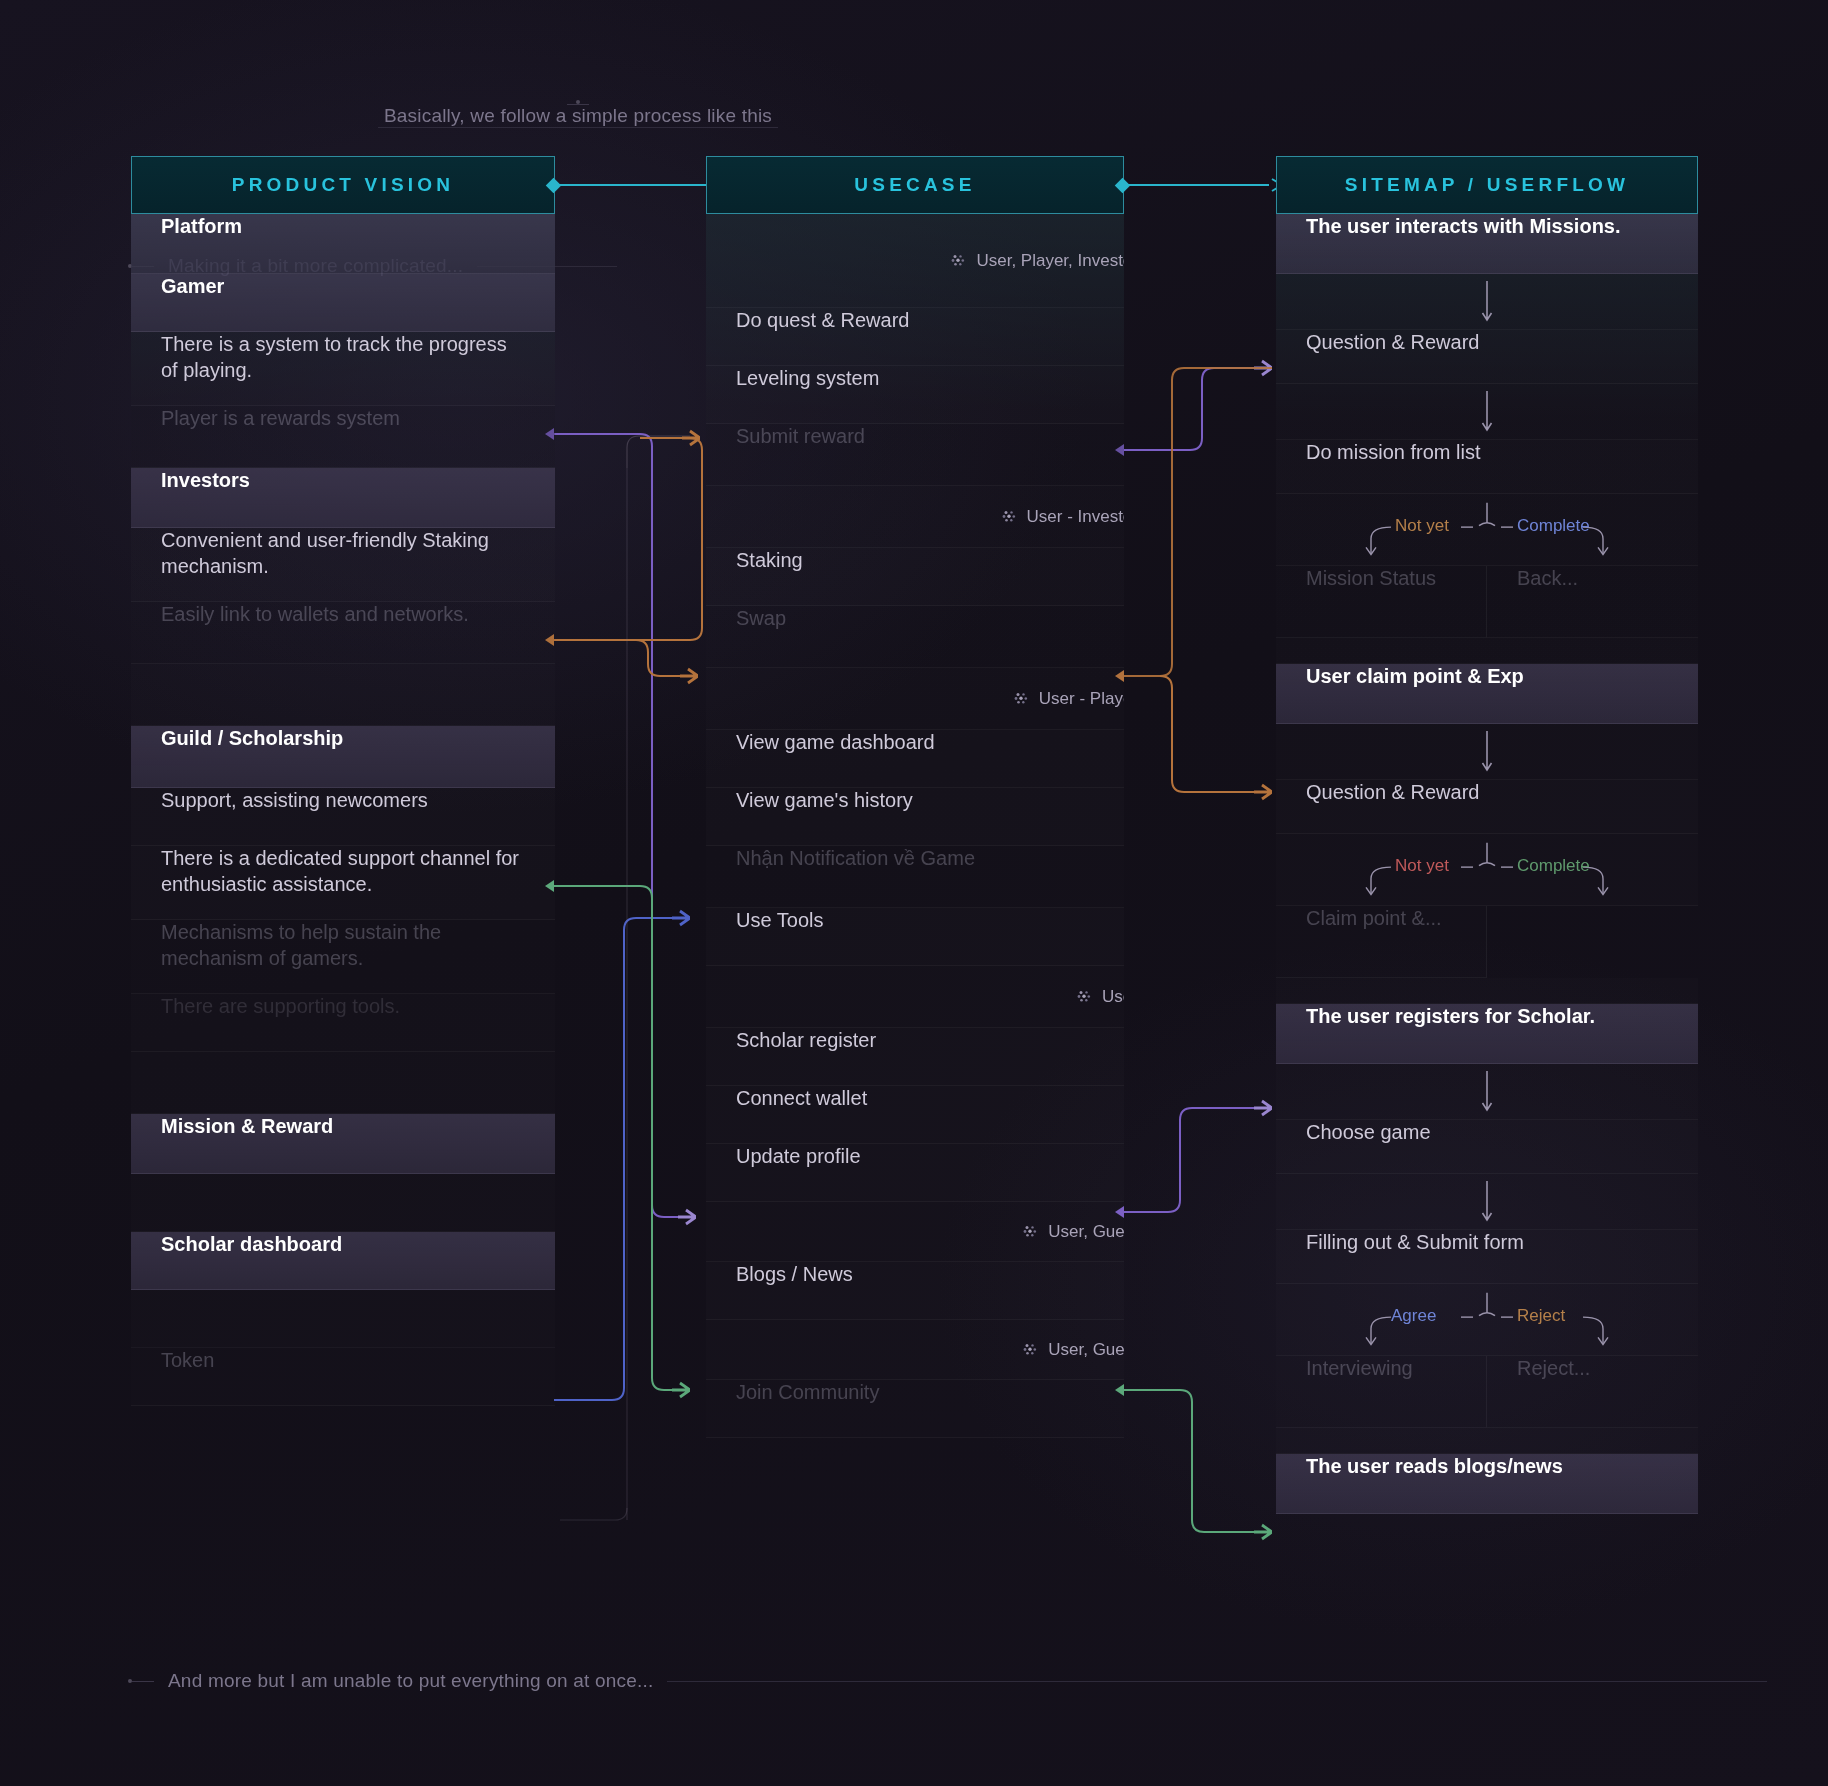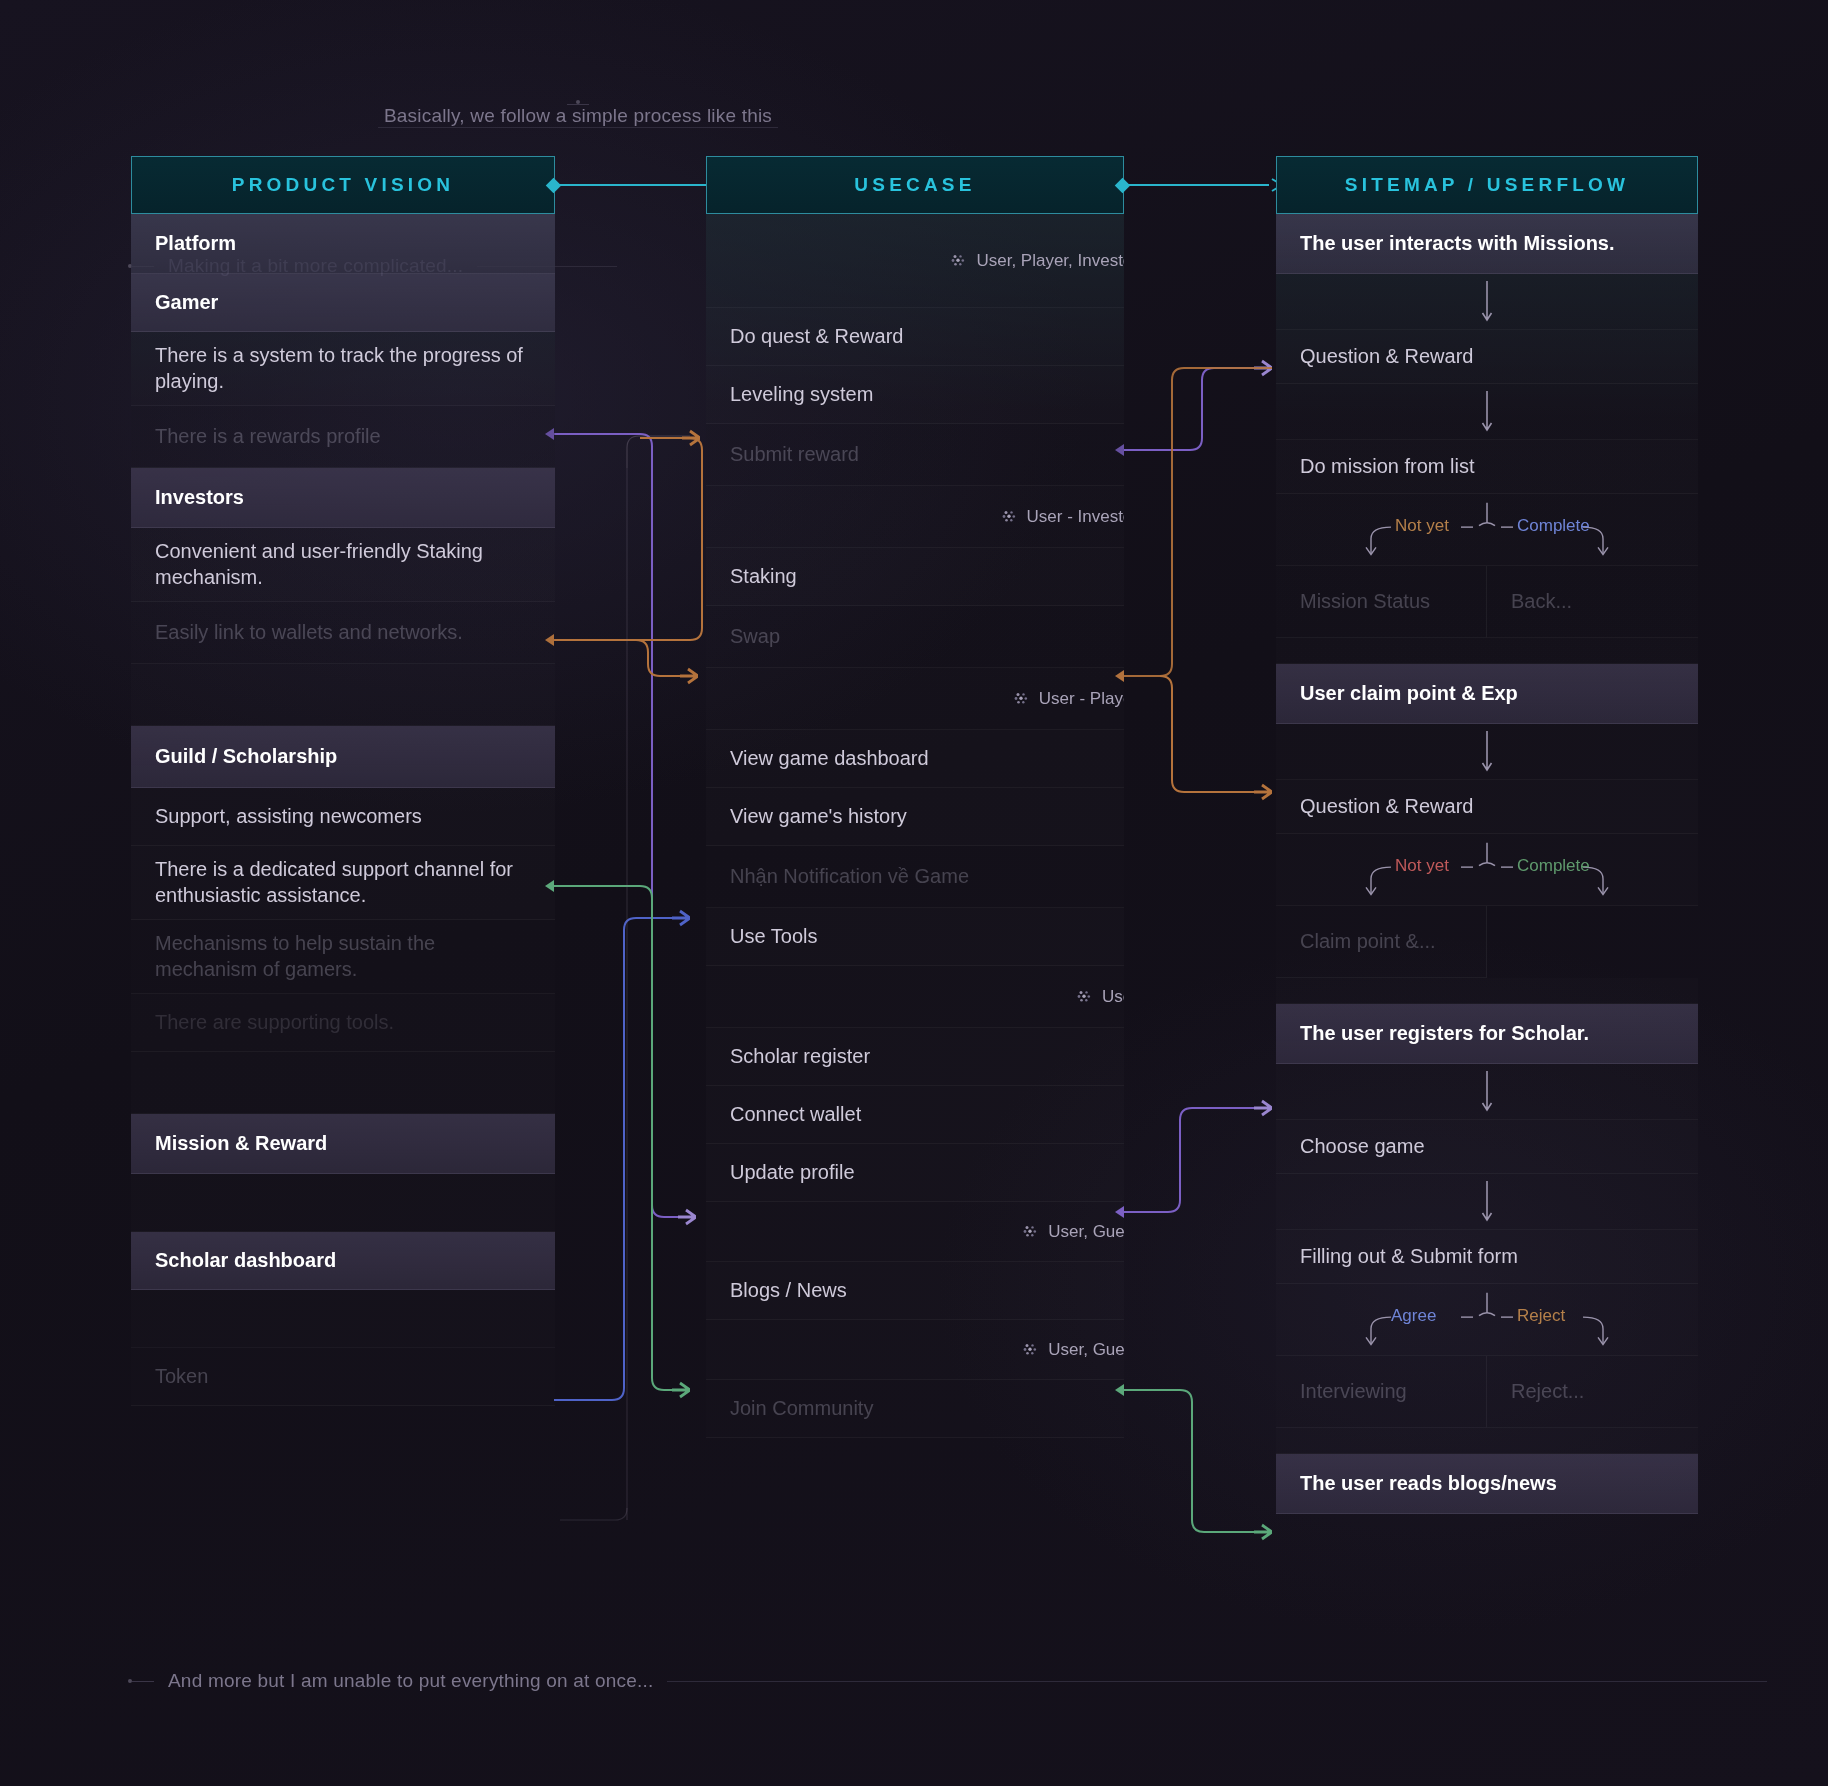--- a/index.html
+++ b/index.html
@@ -61,22 +61,22 @@
   .col { position: absolute; }
   .col-bg {
     position:absolute; inset:0;
     background: linear-gradient(180deg, rgba(28,44,52,0.55) 0%, rgba(20,18,28,0.25) 16%, rgba(20,18,28,0.0) 40%);
     pointer-events:none;
   }
 
   .row {
     position: relative;
     width: 100%;
-    display: flex; align-items: center;
-    padding: 0 24px;
+    display: flex; 
+    padding: 0 30px;
     color: #cfcada;
     font-size: 20px;
     border-bottom: 1px solid rgba(255,255,255,0.045);
     background: rgba(255,255,255,0.022);
   }
   .row.plain { background: rgba(255,255,255,0.016); }
   .row.head {
     background: linear-gradient(180deg, rgba(74,67,94,0.62) 0%, rgba(62,56,80,0.58) 100%);
     color: #ffffff; font-weight: 700;
   }
@@ -245,21 +245,21 @@
   <div class="row head" style="height: 60px;">
         <span class="two-line">Platform</span>
       </div>
       <div class="row head" style="height: 58px;">
         <span class="two-line">Gamer</span>
       </div>
       <div class="row plain" style="height: 74px;">
         <span class="two-line">There is a system to track the progress of playing.</span>
       </div>
       <div class="row ghost" style="height: 62px;">
-        <span class="two-line">There is a rewards profile</span>
+        <span class="two-line">Player is a rewards system</span>
       </div>
       <div class="row head" style="height: 60px;">
         <span class="two-line">Investors</span>
       </div>
       <div class="row plain" style="height: 74px;">
         <span class="two-line">Convenient and user-friendly Staking mechanism.</span>
       </div>
       <div class="row ghost" style="height: 62px;">
         <span class="two-line">Easily link to wallets and networks.</span>
       </div>

